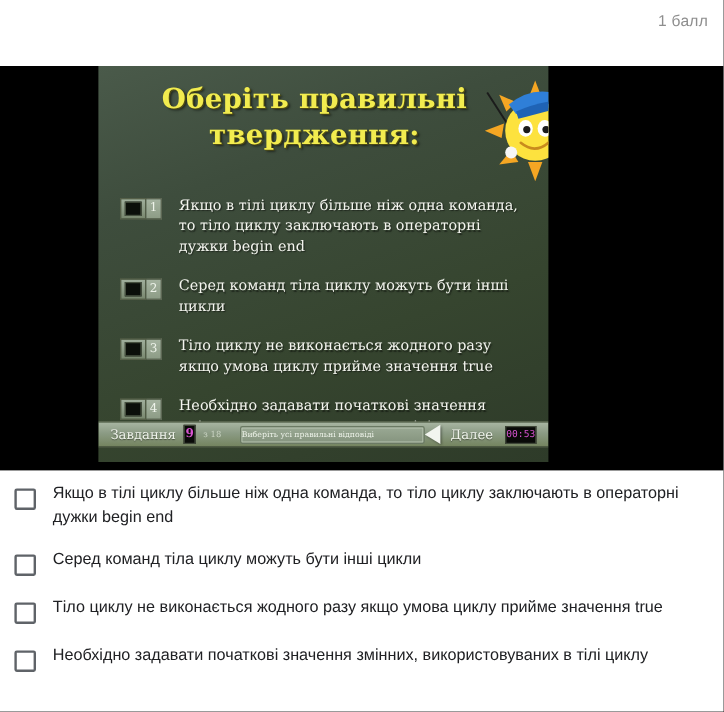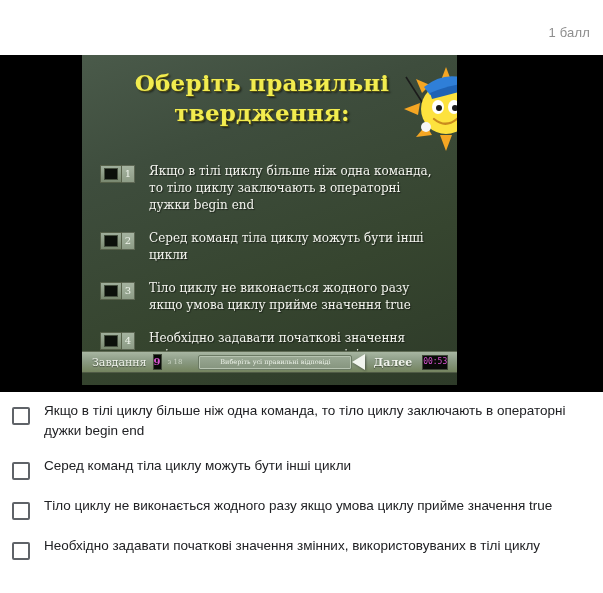--- a/index.html
+++ b/index.html
@@ -13,21 +13,21 @@
     font-family: "Liberation Sans", sans-serif;
     color: #202124;
     overflow: hidden;
     position: relative;
   }
 
   
   .points-bar {
     height: 55px;
     display: flex;
-    align-items: center;
+    align-items: flex-start;
     justify-content: flex-end;
     padding: 10px 13px 0 0;
     box-sizing: border-box;
   }
   .points-label {
     font-size: 13px;
     color: #8e8e8e;
     letter-spacing: 0.2px;
   }
 
@@ -178,41 +178,40 @@
     width: 152px;
     height: 13px;
     background: linear-gradient(#9aa994, #85947e);
     border: 1px solid #6b7a64;
     border-radius: 2px;
     box-shadow: inset 0 0 0 1px #b7c4b1;
     font-family: "DejaVu Serif", "Liberation Serif", serif;
     font-size: 6.5px;
     color: #eef3ea;
     line-height: 12px;
-    text-align: center;
+    text-align: left;
     overflow: hidden;
     white-space: nowrap;
   }
   .tb-spacer { flex: 1 1 auto; }
   .tb-prev {
     width: 0; height: 0;
     border-top: 8px solid transparent;
     border-bottom: 8px solid transparent;
     border-right: 13px solid #f2f5ef;
     margin-right: 8px;
     filter: drop-shadow(1px 1px 1px rgba(0,0,0,0.4));
   }
   .tb-next {
     font-family: "DejaVu Serif", "Liberation Serif", serif;
     font-size: 11px;
     color: #f0f4ec;
     text-shadow: 0 1px 1px rgba(0,0,0,0.45);
     margin-right: 10px;
     white-space: nowrap;
-    font-weight: bold;
   }
   .tb-timer {
     width: 32px;
     height: 13px;
     background: #090a08;
     border: 1px solid #3f4738;
     color: #d753d0;
     font-family: "DejaVu Sans Mono", monospace;
     font-size: 8px;
     line-height: 12px;

